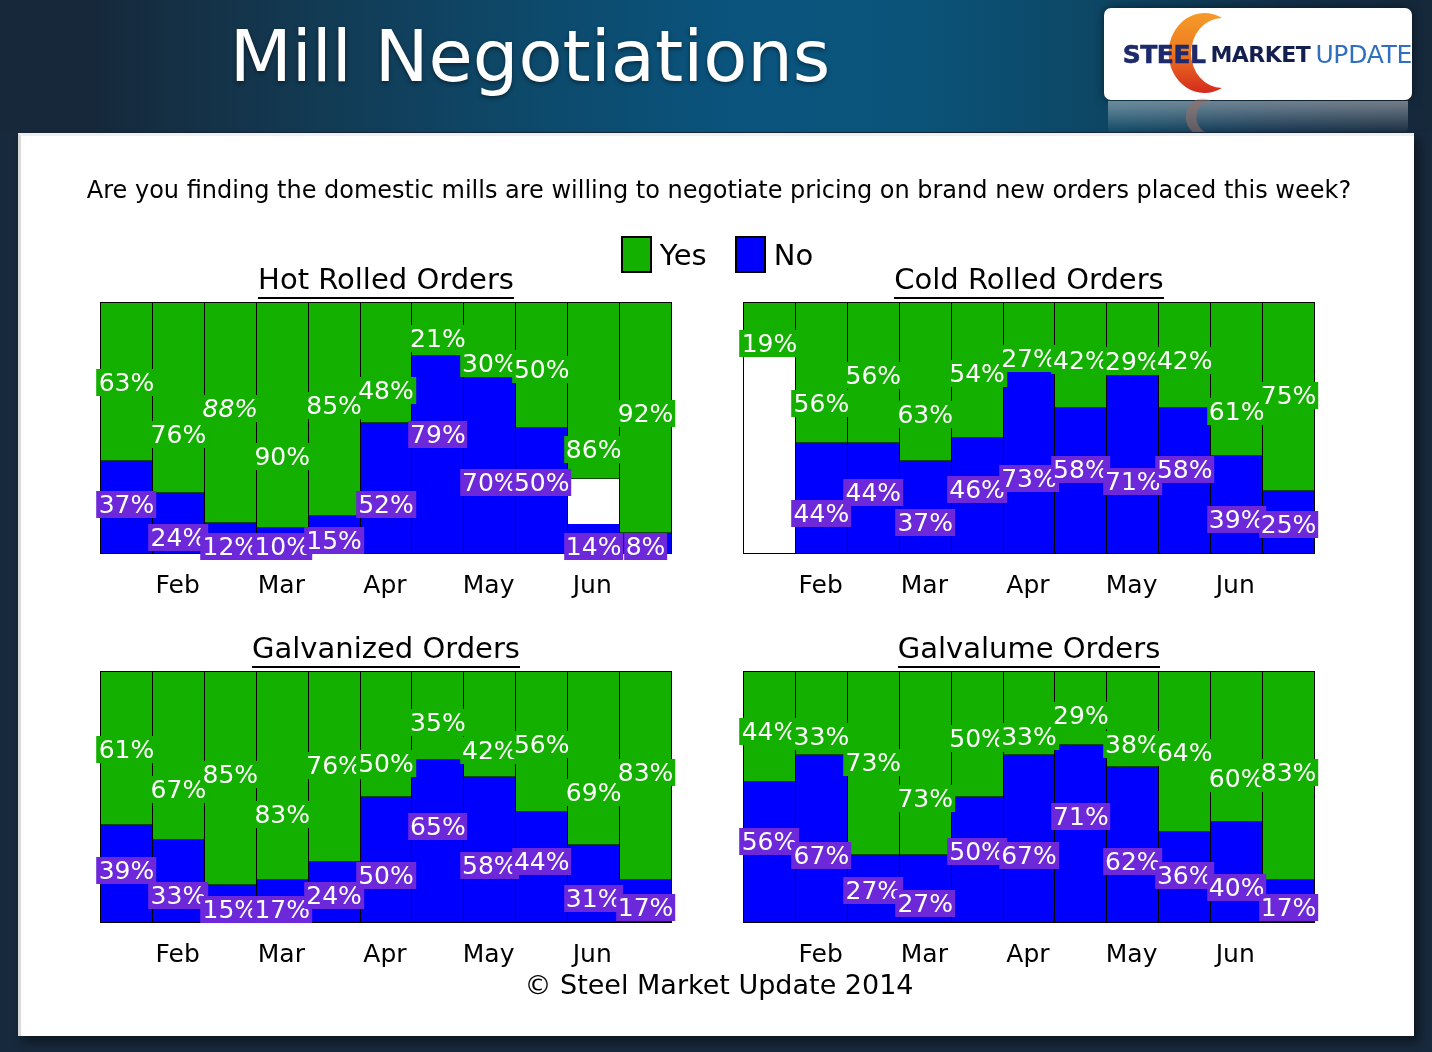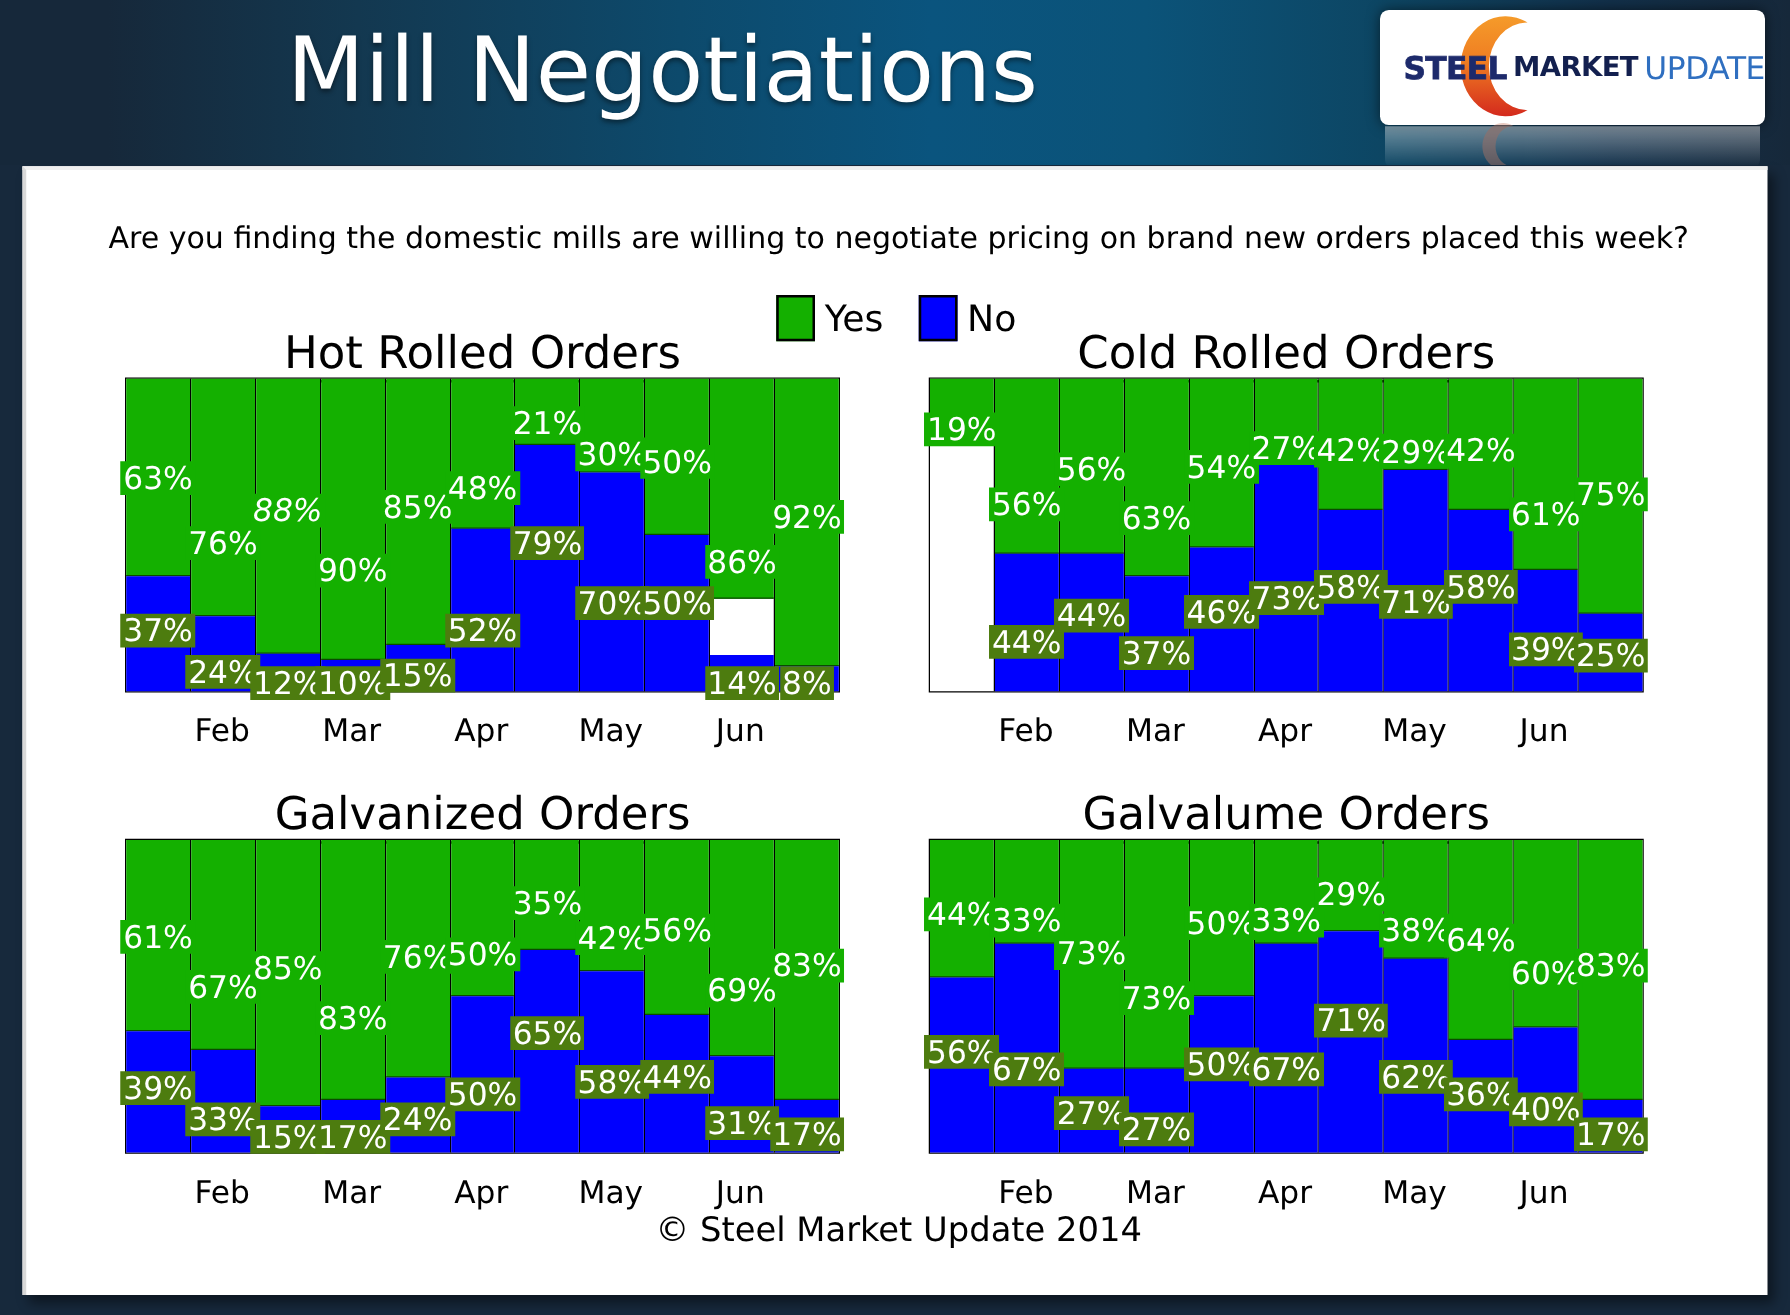--- a/index.html
+++ b/index.html
@@ -97,21 +97,21 @@
   .legend-label{
     font-family:"DejaVu Sans",sans-serif;
     font-size:29px;color:#000;margin-left:8px;margin-right:4px;
   }
   
   .chart{position:absolute;}
   .chart-title{
     position:absolute;left:0;top:0;width:100%;
     text-align:center;
     font-family:"DejaVu Sans",sans-serif;
-    font-size:36px;color:#000;
+    font-size:29px;color:#000;
     white-space:nowrap;
   }
   .chart-title span{
     border-bottom:2px solid #000;padding-bottom:1px;
   }
   .plot{
     position:absolute;
     border:1px solid #000;
     box-sizing:content-box;
     display:flex;
@@ -134,21 +134,21 @@
   .seg.no{background:#0000ff;}
   .seg-label{
     position:absolute;
     left:50%;transform:translateX(-50%);
     font-family:"DejaVu Sans",sans-serif;
     font-size:25px;color:#ffffff;
     white-space:nowrap;line-height:1;
     z-index:3;
   }
   .seg.yes .seg-label{background:#14b000;padding:1px 2px;}
-  .seg.no  .seg-label{background:#4d7c0f;padding:1px 2px;}
+  .seg.no  .seg-label{background:#6d28d9;padding:1px 2px;}
   .axis{
     position:absolute;
     width:100%;display:flex;
     font-family:"DejaVu Sans",sans-serif;
     font-size:25px;color:#000;
   }
   .axis .tick{
     flex:1 1 0;text-align:center;
   }
   

